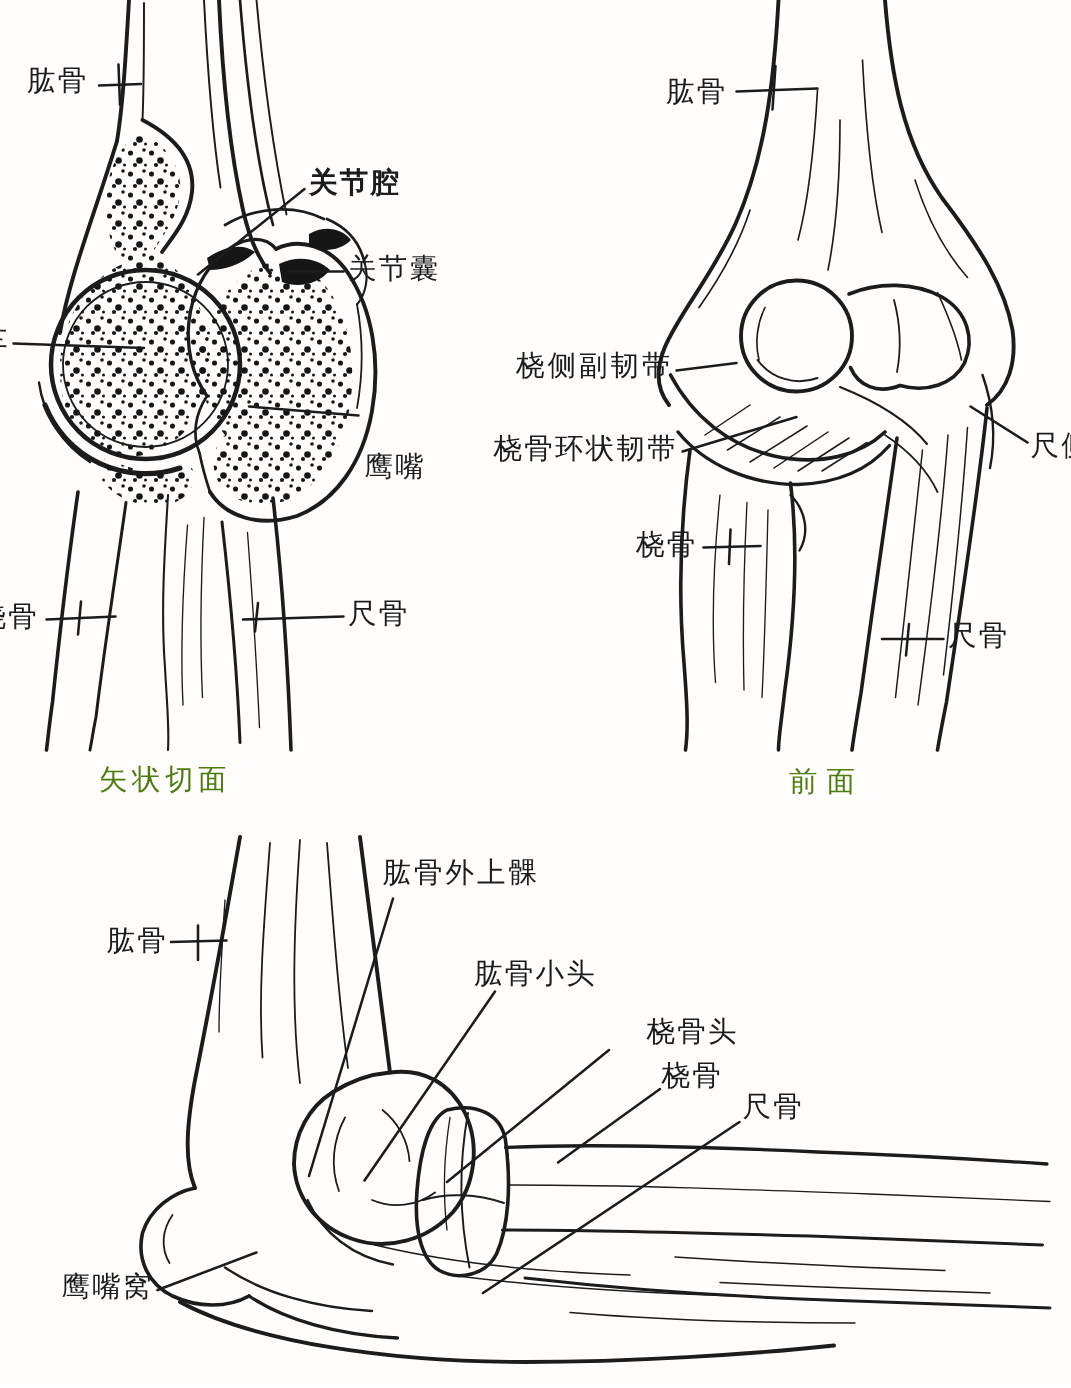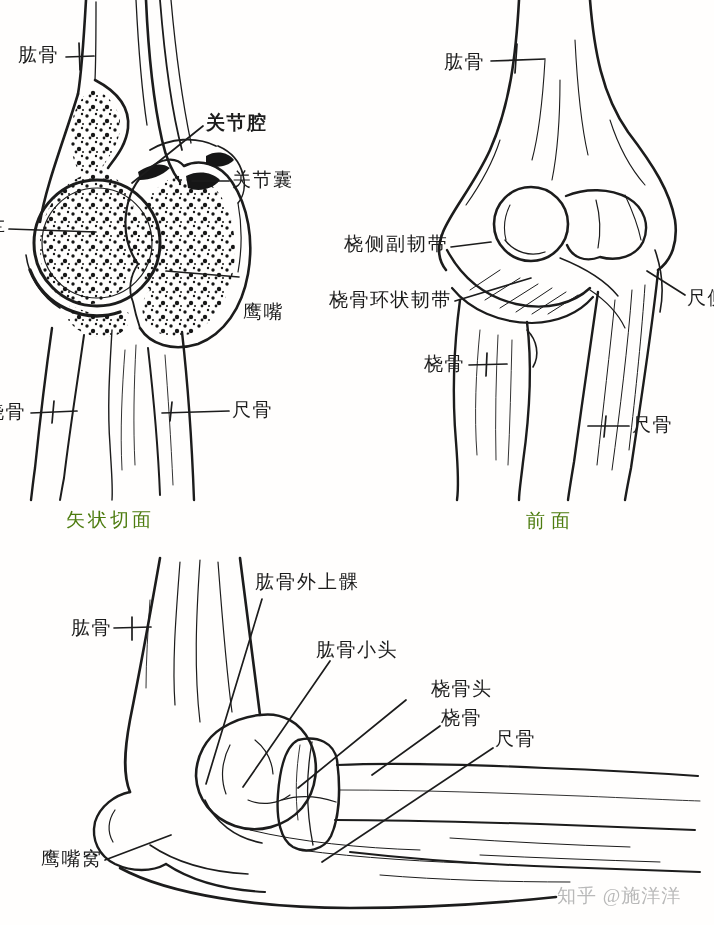--- a/index.html
+++ b/index.html
@@ -223,15 +223,14 @@
   <div class="caption front" style="left:526px;top:508px;">前面</div>
 
   <div class="lbl wide" style="left:239px;top:574px;margin-left:16px;">肱骨外上髁</div>
   <div class="lbl" style="left:71px;top:618px;">肱骨</div>
   <div class="lbl" style="left:316px;top:640px;">肱骨小头</div>
   <div class="lbl" style="left:407px;top:679px;margin-left:24px;">桡骨头</div>
   <div class="lbl" style="left:441px;top:708px;">桡骨</div>
   <div class="lbl" style="left:495px;top:729px;">尺骨</div>
   <div class="lbl" style="left:41px;top:849px;">鹰嘴窝</div>
 
-  <div class="watermark">知乎 @施洋洋</div>
 
 </div>
 
 </body></html>

